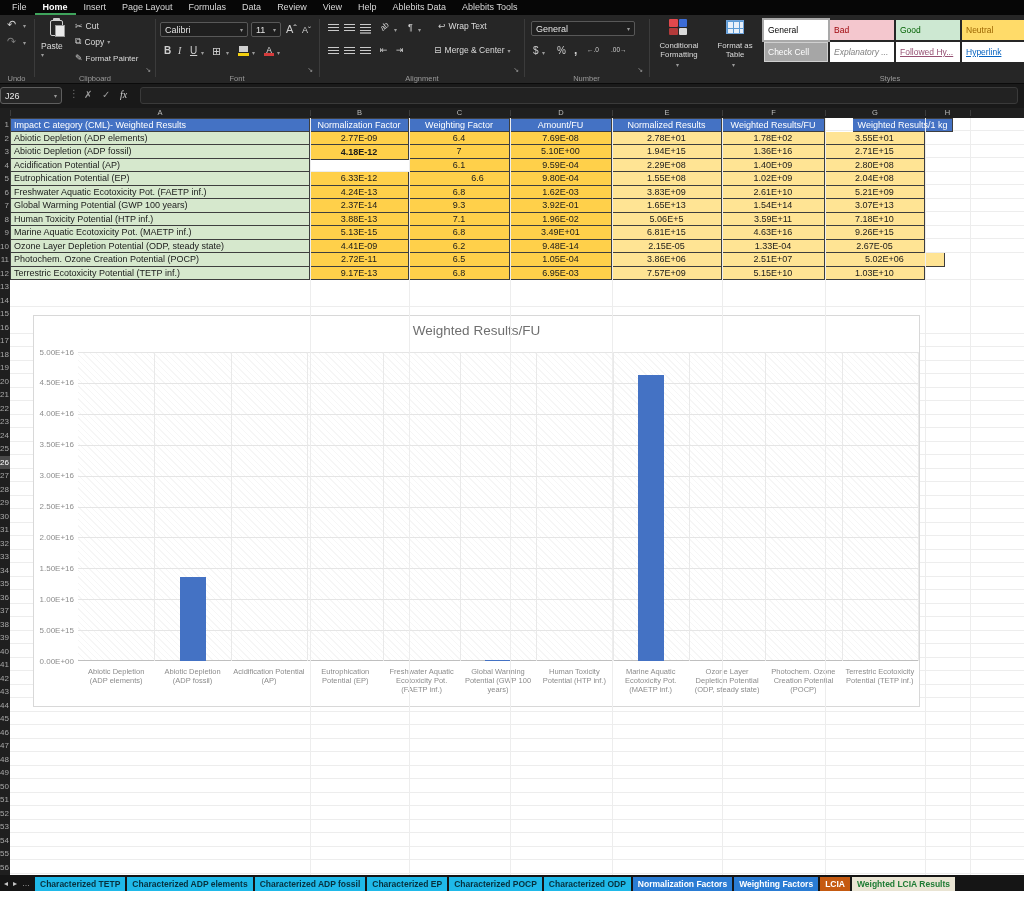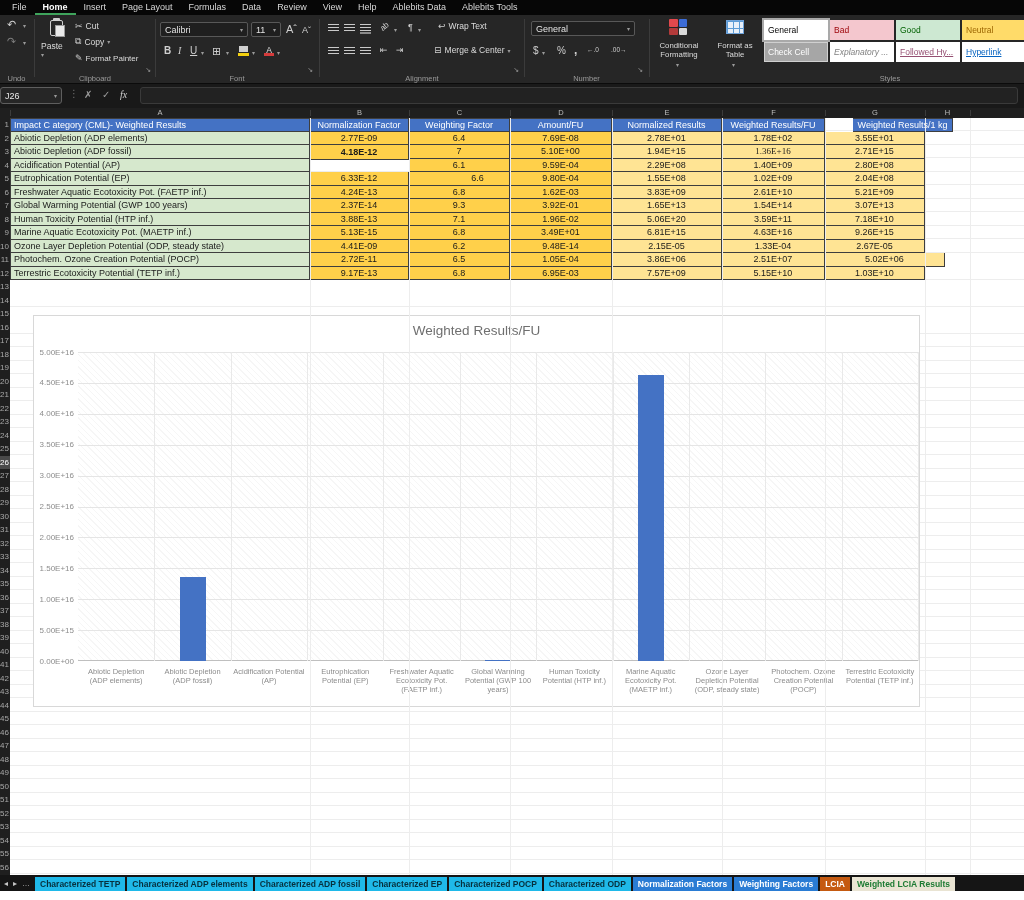--- a/index.html
+++ b/index.html
@@ -330,21 +330,21 @@
         <div class="cell" style="left: 399px; top: 13.5px; width: 101px; background: rgb(255, 208, 74);">6.4</div>
         <div class="cell" style="left: 500px; top: 13.5px; width: 102px; background: rgb(255, 208, 74);">7.69E-08</div>
         <div class="cell" style="left: 602px; top: 13.5px; width: 110px; background: rgb(255, 228, 148);">2.78E+01</div>
         <div class="cell" style="left: 712px; top: 13.5px; width: 103px; background: rgb(255, 228, 148);">1.78E+02</div>
         <div class="cell" style="left: 815px; top: 13.5px; width: 100px; background: rgb(255, 228, 148);">3.55E+01</div>
         <div class="cell a" style="left: 0px; top: 27px; width: 300px; background: rgb(214, 232, 205);">Abiotic Depletion (ADP fossil)</div>
         <div class="cell" style="left: 300px; top: 27px; width: 99px; background: rgb(255, 208, 74);">2.63E-15</div>
         <div class="cell" style="left: 399px; top: 27px; width: 101px; background: rgb(255, 208, 74);">7</div>
         <div class="cell" style="left: 500px; top: 27px; width: 102px; background: rgb(255, 208, 74);">5.10E+00</div>
         <div class="cell" style="left: 602px; top: 27px; width: 110px; background: rgb(255, 228, 148);">1.94E+15</div>
-        <div class="cell" style="left: 712px; top: 27px; width: 103px; background: rgb(255, 228, 148); font-family: Liberation Serif, serif;">1.36E+16</div>
+        <div class="cell" style="left: 712px; top: 27px; width: 103px; background: rgb(255, 228, 148);">1.36E+16</div>
         <div class="cell" style="left: 815px; top: 27px; width: 100px; background: rgb(255, 228, 148);">2.71E+15</div>
         <div class="cell a" style="left: 0px; top: 40.5px; width: 300px; background: rgb(214, 232, 205);">Acidification Potential (AP)</div>
         <div class="cell" style="left: 300px; top: 28px; width: 99px; background: rgb(255, 208, 74); font-weight: bold;">4.18E-12</div>
         <div class="cell" style="left: 399px; top: 40.5px; width: 101px; background: rgb(255, 208, 74);">6.1</div>
         <div class="cell" style="left: 500px; top: 40.5px; width: 102px; background: rgb(255, 208, 74);">9.59E-04</div>
         <div class="cell" style="left: 602px; top: 40.5px; width: 110px; background: rgb(255, 228, 148);">2.29E+08</div>
         <div class="cell" style="left: 712px; top: 40.5px; width: 103px; background: rgb(255, 228, 148);">1.40E+09</div>
         <div class="cell" style="left: 815px; top: 40.5px; width: 100px; background: rgb(255, 228, 148);">2.80E+08</div>
         <div class="cell a" style="left: 0px; top: 54px; width: 300px; background: rgb(214, 232, 205);">Eutrophication Potential (EP)</div>
         <div class="cell" style="left: 300px; top: 54px; width: 99px; background: rgb(255, 208, 74);">6.33E-12</div>
@@ -364,21 +364,21 @@
         <div class="cell" style="left: 300px; top: 81px; width: 99px; background: rgb(255, 208, 74);">2.37E-14</div>
         <div class="cell" style="left: 399px; top: 81px; width: 101px; background: rgb(255, 208, 74);">9.3</div>
         <div class="cell" style="left: 500px; top: 81px; width: 102px; background: rgb(255, 208, 74);">3.92E-01</div>
         <div class="cell" style="left: 602px; top: 81px; width: 110px; background: rgb(255, 228, 148);">1.65E+13</div>
         <div class="cell" style="left: 712px; top: 81px; width: 103px; background: rgb(255, 228, 148);">1.54E+14</div>
         <div class="cell" style="left: 815px; top: 81px; width: 100px; background: rgb(255, 228, 148);">3.07E+13</div>
         <div class="cell a" style="left: 0px; top: 94.5px; width: 300px; background: rgb(214, 232, 205);">Human Toxicity Potential (HTP inf.)</div>
         <div class="cell" style="left: 300px; top: 94.5px; width: 99px; background: rgb(255, 208, 74);">3.88E-13</div>
         <div class="cell" style="left: 399px; top: 94.5px; width: 101px; background: rgb(255, 208, 74);">7.1</div>
         <div class="cell" style="left: 500px; top: 94.5px; width: 102px; background: rgb(255, 208, 74);">1.96E-02</div>
-        <div class="cell" style="left: 602px; top: 94.5px; width: 110px; background: rgb(255, 228, 148);">5.06E+20</div>
+        <div class="cell" style="left: 602px; top: 94.5px; width: 110px; background: rgb(255, 228, 148);">5.06E+5</div>
         <div class="cell" style="left: 712px; top: 94.5px; width: 103px; background: rgb(255, 228, 148);">3.59E+11</div>
         <div class="cell" style="left: 815px; top: 94.5px; width: 100px; background: rgb(255, 228, 148);">7.18E+10</div>
         <div class="cell a" style="left: 0px; top: 108px; width: 300px; background: rgb(214, 232, 205);">Marine Aquatic Ecotoxicity Pot. (MAETP inf.)</div>
         <div class="cell" style="left: 300px; top: 108px; width: 99px; background: rgb(255, 208, 74);">5.13E-15</div>
         <div class="cell" style="left: 399px; top: 108px; width: 101px; background: rgb(255, 208, 74);">6.8</div>
         <div class="cell" style="left: 500px; top: 108px; width: 102px; background: rgb(255, 208, 74);">3.49E+01</div>
         <div class="cell" style="left: 602px; top: 108px; width: 110px; background: rgb(255, 228, 148);">6.81E+15</div>
         <div class="cell" style="left: 712px; top: 108px; width: 103px; background: rgb(255, 228, 148);">4.63E+16</div>
         <div class="cell" style="left: 815px; top: 108px; width: 100px; background: rgb(255, 228, 148);">9.26E+15</div>
         <div class="cell a" style="left: 0px; top: 121.5px; width: 300px; background: rgb(214, 232, 205);">Ozone Layer Depletion Potential (ODP, steady state)</div>

